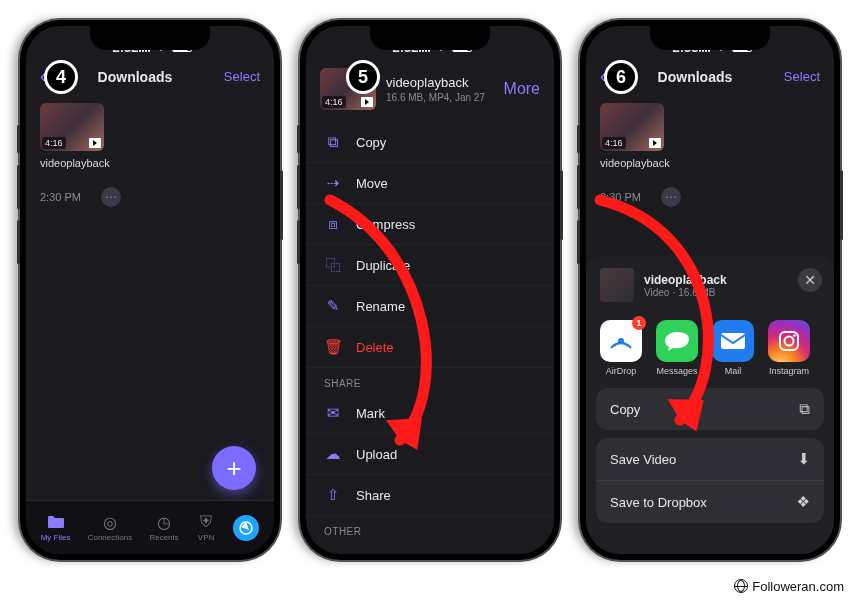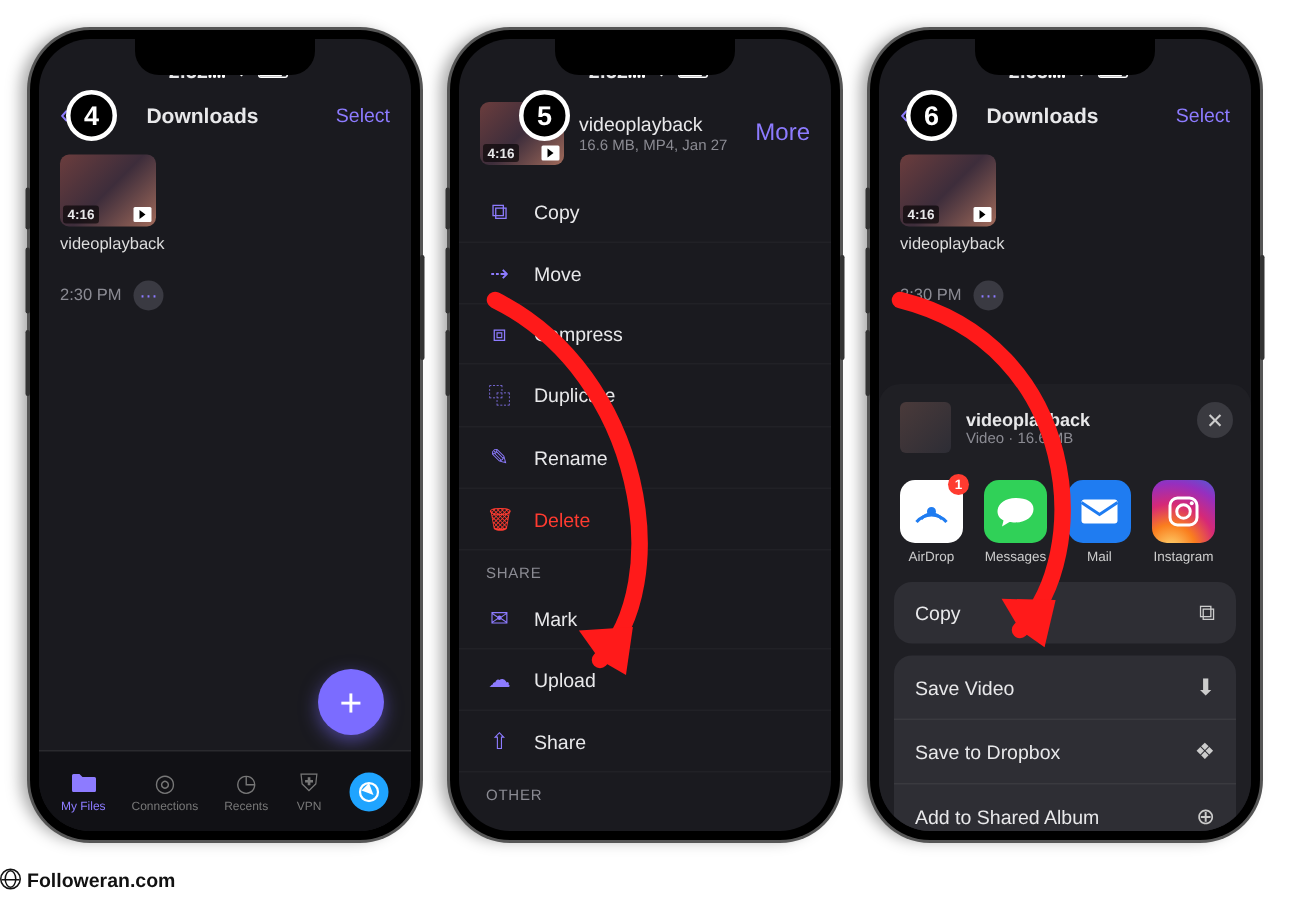--- a/index.html
+++ b/index.html
@@ -40,25 +40,25 @@
   .nav{display:flex;justify-content:space-between;align-items:center;padding:8px 14px;font-size:14px}
   .nav .back{color:var(--accent);font-size:18px}
   .nav .title{font-weight:600}
   .nav .sel{color:var(--accent);font-size:13px}
 
   
   .badge{position:absolute;top:60px;z-index:8;width:34px;height:34px;border-radius:50%;background:#000;border:3px solid #fff;color:#fff;display:flex;align-items:center;justify-content:center;font-weight:800;font-size:18px}
 
   
   .thumb{width:64px;height:48px;border-radius:6px;background:linear-gradient(135deg,#6b3d3d,#3d2d3b,#a06a5a);position:relative;margin:8px 0 0 14px}
-  .thumb .dur{position:absolute;left:2px;bottom:2px;font-size:9px;font-weight:700;background:rgba(0,0,0,.6);padding:1px 3px;border-radius:2px}
+  .thumb .dur{position:absolute;left:2px;bottom:2px;font-size:9px;font-weight:400;background:rgba(0,0,0,.6);padding:1px 3px;border-radius:2px}
   .thumb .vi{position:absolute;right:3px;bottom:3px;width:12px;height:10px;background:#fff;border-radius:1px;display:flex;align-items:center;justify-content:center}
   .thumb .vi::after{content:"";border-left:4px solid #000;border-top:3px solid transparent;border-bottom:3px solid transparent}
   .fname{font-size:11px;color:#ddd;margin:6px 0 0 14px}
-  .trow{display:flex;align-items:center;gap:8px;margin:18px 0 0 14px;color:var(--txt-dim);font-size:11px}
+  .trow{display:flex;align-items:center;gap:20px;margin:18px 0 0 14px;color:var(--txt-dim);font-size:11px}
   .dotbtn{width:20px;height:20px;border-radius:50%;background:#3a3a42;display:flex;align-items:center;justify-content:center;color:var(--accent);font-size:12px}
 
   .fab{position:absolute;right:18px;bottom:64px;width:44px;height:44px;border-radius:50%;background:var(--fab);display:flex;align-items:center;justify-content:center;color:#fff;font-size:26px;font-weight:400;box-shadow:0 4px 12px rgba(123,108,255,.5)}
 
   .tabbar{position:absolute;left:0;right:0;bottom:0;height:54px;background:#111115;border-top:1px solid #2a2a2e;display:flex;align-items:center;justify-content:space-around;padding:0 6px}
   .tab{display:flex;flex-direction:column;align-items:center;gap:2px;color:#777;font-size:8px}
   .tab.active{color:var(--accent)}
   .tab .ic{width:20px;height:18px;display:flex;align-items:center;justify-content:center;font-size:16px}
   .tabcircle{width:26px;height:26px;border-radius:50%;background:#1fa4ff;display:flex;align-items:center;justify-content:center;color:#fff}
 
@@ -91,21 +91,21 @@
   .aic.ig{background:radial-gradient(circle at 30% 110%,#feda75 0%,#fa7e1e 30%,#d62976 55%,#962fbf 80%,#4f5bd5 100%)}
   .aic .appbadge{position:absolute;top:-4px;right:-4px;width:14px;height:14px;border-radius:50%;background:#ff3b30;color:#fff;font-size:9px;font-weight:700;display:flex;align-items:center;justify-content:center}
   .actions{background:#2e2e34;margin:0 10px;border-radius:12px}
   .act{display:flex;align-items:center;justify-content:space-between;padding:12px 14px;font-size:13px;border-bottom:1px solid rgba(255,255,255,.06)}
   .act:last-child{border-bottom:none}
   .act .aicr{color:#ccc;font-size:15px}
 
   
   svg.arrow{position:absolute;z-index:20;pointer-events:none}
 
-  .footer{position:absolute;bottom:6px;left:0;right:16px;text-align:left;font-size:13px;font-weight:700;color:#111}
+  .footer{position:absolute;bottom:6px;left:0;right:16px;text-align:right;font-size:13px;font-weight:400;color:#111}
   .footer .globe{display:inline-flex;width:14px;height:14px;border:1.5px solid #111;border-radius:50%;position:relative;vertical-align:-2px;margin-right:4px}
   .footer .globe::before{content:"";position:absolute;top:0;bottom:0;left:50%;width:6px;transform:translateX(-50%);border:1.5px solid #111;border-radius:50%}
   .footer .globe::after{content:"";position:absolute;left:0;right:0;top:50%;height:0;border-top:1.5px solid #111}
 
   
   .g{font-family:Arial,sans-serif}
 </style>
 </head>
 <body>
 
@@ -373,24 +373,20 @@
         <div style="height:8px"></div>
         <div class="actions">
           <div class="act">
               <span>Save Video</span>
               <span class="aicr">⬇</span>
             </div>
           <div class="act">
               <span>Save to Dropbox</span>
               <span class="aicr">❖</span>
             </div>
-          <div class="act">
-              <span>Add to Shared Album</span>
-              <span class="aicr">⊕</span>
-            </div>
         </div>
       </div>
     </div>
   </div>
   <div class="badge" style="left:604px">
       <span>6</span>
     </div>
   <svg class="arrow" style="left:580px;top:190px" width="170" height="260" viewBox="0 0 170 260">
     <path d="M20 10 C 140 40, 150 180, 100 230" fill="none" stroke="#ff1a1a" stroke-width="11" stroke-linecap="round"></path>
     <path d="M100 230 l-22 -10 l30 -20 l12 30 z" fill="#ff1a1a" transform="rotate(35 100 230)"></path>

